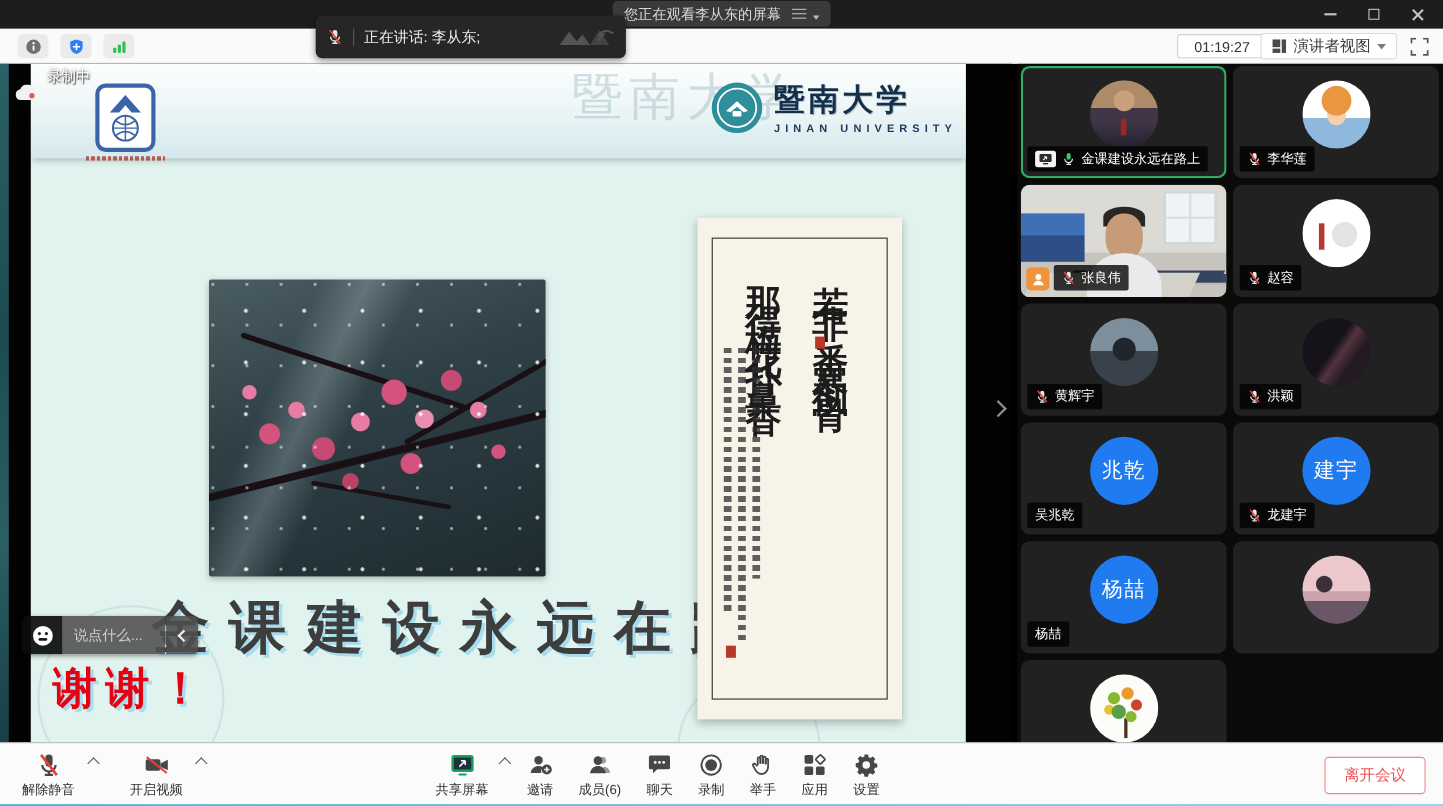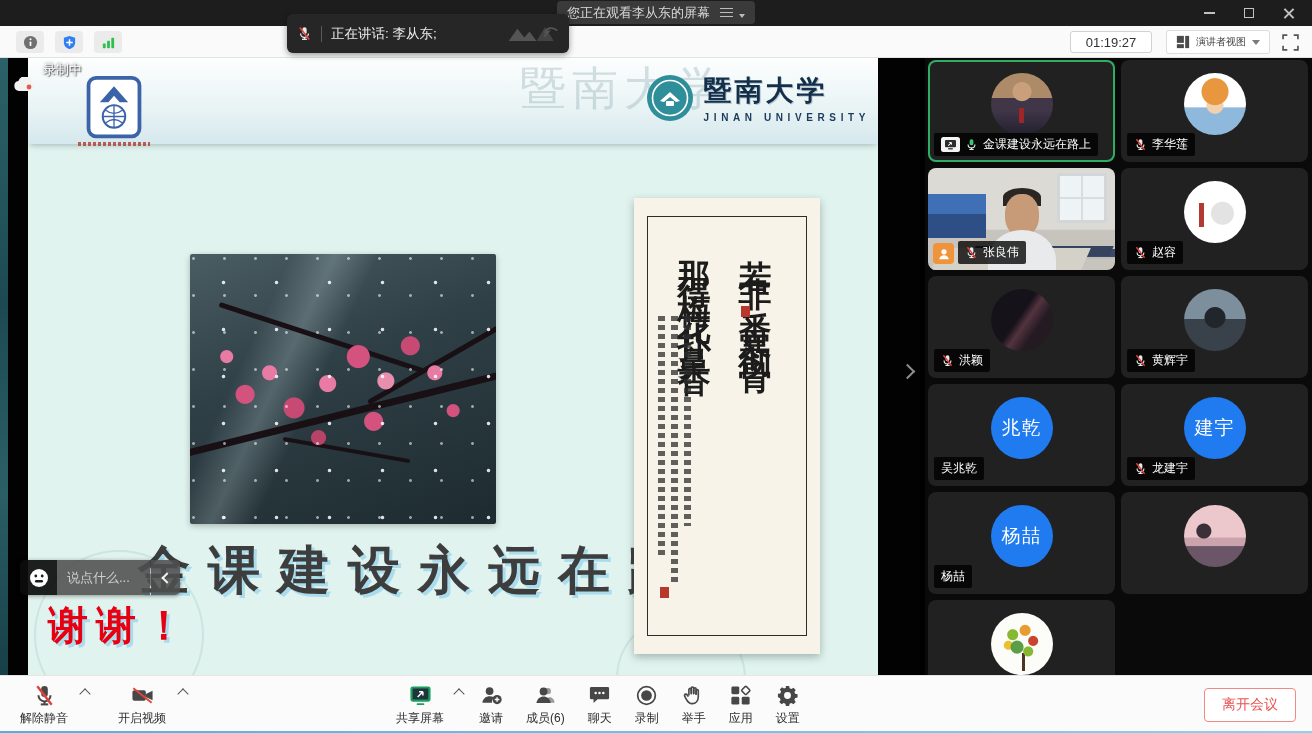--- a/index.html
+++ b/index.html
@@ -24,21 +24,21 @@
   .mini-caret { width:0; height:0; border-left:3.5px solid transparent; border-right:3.5px solid transparent; border-top:4.5px solid #bbb; margin-left:-4px; margin-top:7px; }
 
   
   .toolbar2 { position:absolute; left:0; top:26px; right:0; height:32px; background:#fafafa; border-bottom:1px solid #e2e2e2; }
   .tchips { position:absolute; left:16px; top:5px; display:flex; gap:11px; }
   .chip2 { width:28px; height:22px; background:#ebebeb; border-radius:4px; display:flex; align-items:center; justify-content:center; }
   .chip2 svg { width:15px; height:15px; }
   .timer-box { position:absolute; right:160px; top:5px; width:82px; height:22px; background:#fff; border:1px solid #d2d2d2;
     border-radius:3px; color:#333; font-size:13px; display:flex; align-items:center; justify-content:center; }
   .view-btn { position:absolute; right:42px; top:4px; height:24px; background:#fff; border:1px solid #dcdcdc; border-radius:3px;
-    display:flex; align-items:center; gap:6px; padding:0 9px; color:#3c3c3c; font-size:10px; }
+    display:flex; align-items:center; gap:6px; padding:0 9px; color:#3c3c3c; font-size:14px; }
   .view-btn svg { width:14px; height:14px; }
   .dd-caret { width:0; height:0; border-left:4px solid transparent; border-right:4px solid transparent; border-top:5px solid #7a7a7a; }
   .fs-btn { position:absolute; right:12px; top:6px; width:20px; height:20px; display:flex; align-items:center; justify-content:center; }
   .fs-btn svg { width:17px; height:17px; }
 
   
   .speak-banner { position:absolute; left:287px; top:14px; width:282px; height:39px; background:#262626; border-radius:6px;
     box-shadow:0 2px 6px rgba(0,0,0,.4); display:flex; align-items:center; padding:0 10px; gap:9px; z-index:40; }
   .speak-banner .sep { width:1px; height:16px; background:#5a5a5a; }
   .speak-banner .stxt { color:#ececec; font-size:13.5px; white-space:nowrap; }
@@ -536,36 +536,36 @@
       <div class="avatar av-sketch"></div>
       <div class="chip">
         <svg>
             <use href="#i-mic-off-w"></use>
           </svg>
         <span>赵容</span>
       </div>
     </div>
 
     <div class="tile">
+      <div class="avatar av-hy"></div>
+      <div class="chip">
+        <svg>
+            <use href="#i-mic-off-w"></use>
+          </svg>
+        <span>黄辉宇</span>
+      </div>
+    </div>
+
+    <div class="tile">
       <div class="avatar av-hongy"></div>
       <div class="chip">
         <svg>
             <use href="#i-mic-off-w"></use>
           </svg>
         <span>洪颖</span>
-      </div>
-    </div>
-
-    <div class="tile">
-      <div class="avatar av-hy"></div>
-      <div class="chip">
-        <svg>
-            <use href="#i-mic-off-w"></use>
-          </svg>
-        <span>黄辉宇</span>
       </div>
     </div>
 
 
     <div class="tile">
       <div class="avatar av-initials">兆乾</div>
       <div class="chip">
         <span>吴兆乾</span>
       </div>
     </div>

